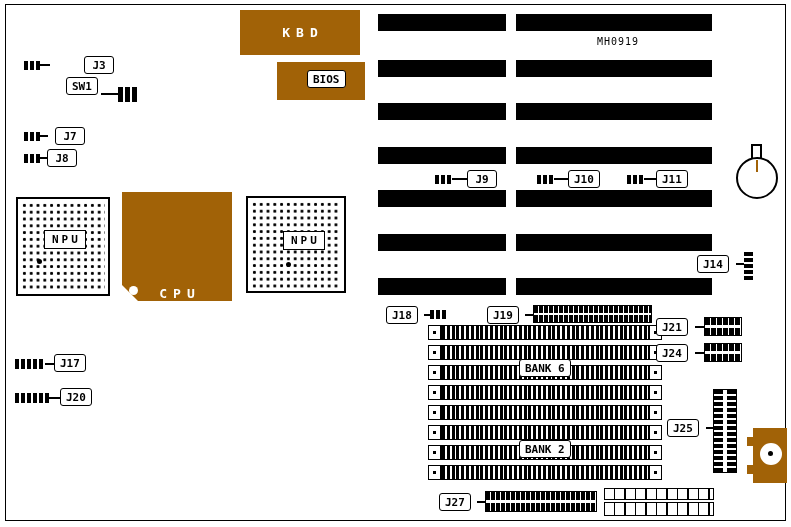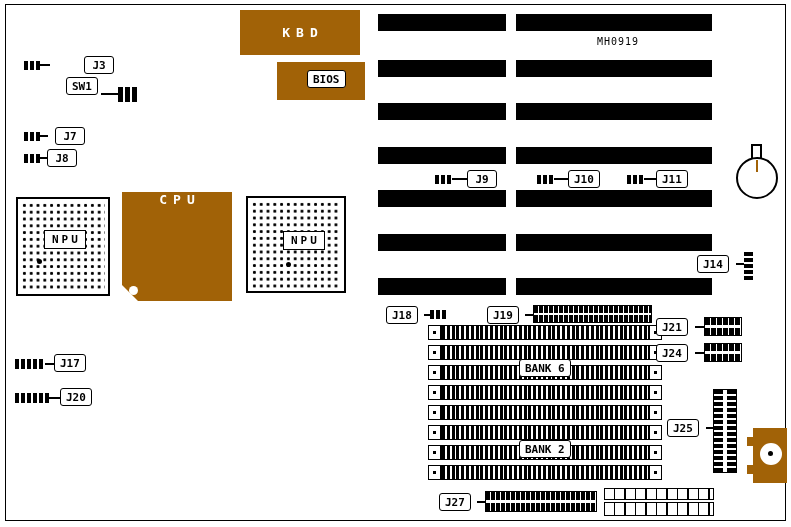--- a/index.html
+++ b/index.html
@@ -111,21 +111,21 @@
   <div class="abs wire" style="left:40px;top:135px;width:8px;"></div>
   <div class="abs tag" style="left:47px;top:127px;margin-left:8px;">J7</div>
   <div class="abs jmp" style="left:24px;top:154px;width:16px;height:9px;"></div>
   <div class="abs wire" style="left:40px;top:157px;width:8px;"></div>
   <div class="abs tag" style="left:47px;top:149px;">J8</div>
 
   <div class="abs pga" style="left:16px;top:197px;width:94px;height:99px;"></div>
   <div class="abs npu-tag" style="left:44px;top:230px;">NPU</div>
   <div class="abs dot" style="left:37px;top:259px;width:5px;height:5px;z-index:4;"></div>
 
-  <div class="abs blk" style="left:122px;top:192px;width:110px;height:109px;display:flex;align-items:flex-start;justify-content:center;clip-path:polygon(0 0,100% 0,100% 100%,16px 100%,0 calc(100% - 16px));">
+  <div class="abs blk" style="left:122px;top:192px;width:110px;height:109px;display:flex;align-items:flex-end;justify-content:center;clip-path:polygon(0 0,100% 0,100% 100%,16px 100%,0 calc(100% - 16px));">
     <span class="chip-text">CPU</span>
   </div>
   <div class="abs din-hole" style="left:129px;top:286px;width:9px;height:9px;z-index:3;"></div>
 
   <div class="abs pga" style="left:246px;top:196px;width:100px;height:97px;"></div>
   <div class="abs npu-tag" style="left:283px;top:231px;">NPU</div>
   <div class="abs dot" style="left:286px;top:262px;width:5px;height:5px;z-index:4;"></div>
 
   <div class="abs jmp" style="left:435px;top:175px;width:17px;height:9px;"></div>
   <div class="abs wire" style="left:452px;top:178px;width:16px;"></div>

